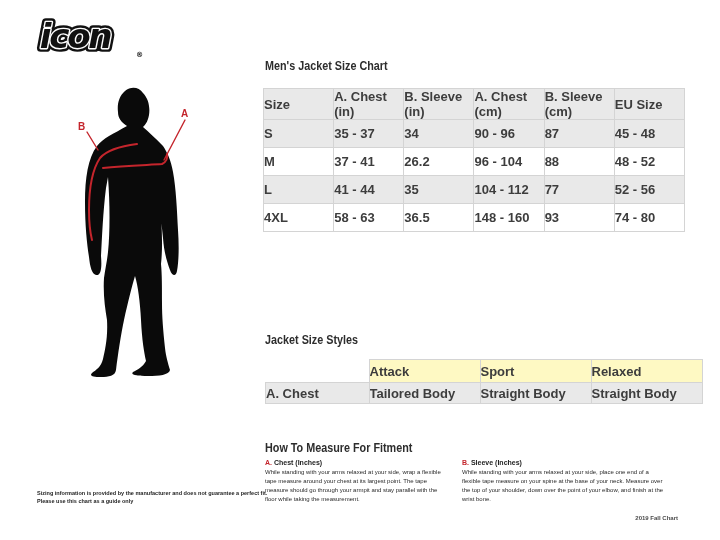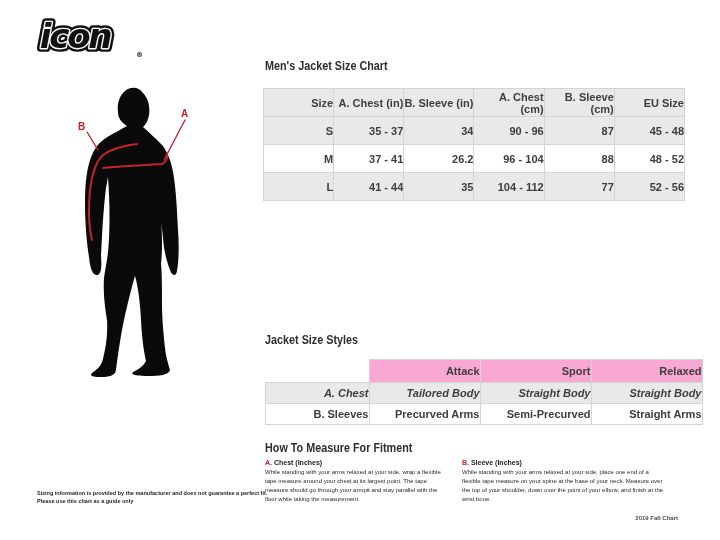--- a/index.html
+++ b/index.html
@@ -21,32 +21,32 @@
 
   
   .title{position:absolute;margin:0;color:#2d2d2d;font-weight:bold;font-size:13.5px;
          transform:scaleX(0.8);transform-origin:left center;white-space:nowrap;letter-spacing:0;}
   .t1{left:265px;top:58px;}
   .t2{left:265px;top:332px;}
   .t3{left:265px;top:440px;}
 
   
   .tbl{position:absolute;border-collapse:collapse;table-layout:fixed;
-       font-size:11px;font-weight:bold;color:#3d3d3d;text-align:right;}
+       font-size:13px;font-weight:bold;color:#3d3d3d;text-align:left;}
   .tbl th,.tbl td{border:1px solid var(--border,#d4d4d4);padding:0;overflow:hidden;}
   .main-table{left:263px;top:88px;width:422px;}
   .main-table th{height:27px;background:var(--stripe,#e9e9e9);font-weight:bold;}
   .main-table td{height:27px;}
   .main-table tbody tr:nth-child(odd){background:var(--stripe,#e9e9e9);}
   .style-table{left:265px;top:359px;width:433px;}
-  .style-table th{height:22px;font-weight:bold;background:#f9a8d4;}
+  .style-table th{height:22px;font-weight:bold;background:#fef9c3;}
   .style-table td{height:20px;}
   .style-table th:nth-child(1){width:103px;border:none;background:transparent;}
   .style-table th:nth-child(n+2){width:110px;}
-  .style-table tbody tr:first-child{background:var(--stripe,#e9e9e9);font-style:italic;}
+  .style-table tbody tr:first-child{background:var(--stripe,#e9e9e9);}
 
   
   .measure-col{position:absolute;top:459px;color:#2e2e2e;}
   .chest-col{left:265px;width:184px;}
   .sleeve-col{left:462px;width:207px;}
   .m-head{font-size:7px;font-weight:bold;margin:0 0 2px 0;color:#1e1e1e;}
   .m-head .red{color:var(--accent,#c4252c);}
   .measure-col p{margin:0;font-size:6px;line-height:9px;font-weight:normal;color:#2a2a2a;}
 
   
@@ -152,45 +152,47 @@
           <td>48 - 52</td>
         </tr>
         <tr>
           <td>L</td>
           <td>41 - 44</td>
           <td>35</td>
           <td>104 - 112</td>
           <td>77</td>
           <td>52 - 56</td>
         </tr>
+        <tr>
+          <td>4XL</td>
+          <td>58 - 63</td>
+          <td>36.5</td>
+          <td>148 - 160</td>
+          <td>93</td>
+          <td>74 - 80</td>
+        </tr>
       </tbody>
     </table>
 
   <h2 class="title t2">Jacket Size Styles</h2>
   <table class="tbl style-table">
       <thead>
         <tr>
           <th></th>
           <th>Attack</th>
           <th>Sport</th>
           <th>Relaxed</th>
         </tr>
       </thead>
       <tbody>
         <tr>
           <td>A. Chest</td>
           <td>Tailored Body</td>
           <td>Straight Body</td>
           <td>Straight Body</td>
-        </tr>
-        <tr>
-          <td>B. Sleeves</td>
-          <td>Precurved Arms</td>
-          <td>Semi-Precurved</td>
-          <td>Straight Arms</td>
         </tr>
       </tbody>
     </table>
 
   <h2 class="title t3">How To Measure For Fitment</h2>
 
   <div class="measure-col chest-col">
     <div class="m-head">
       <span class="red">A.</span>
       <span>Chest (Inches)</span>

